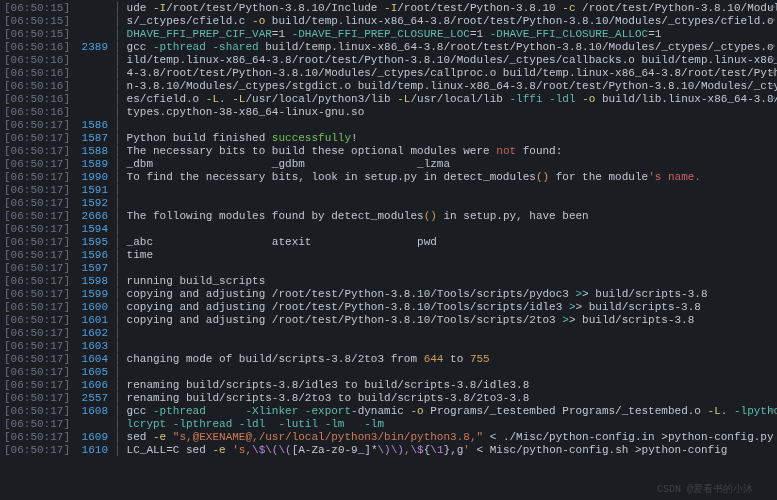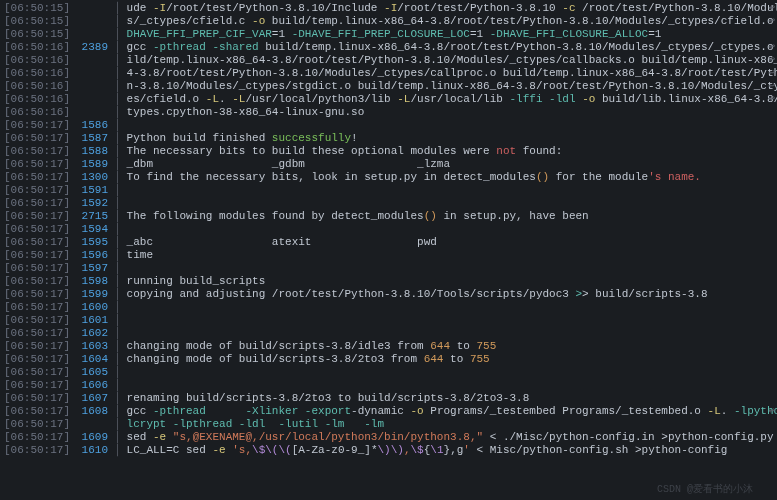--- a/index.html
+++ b/index.html
@@ -153,39 +153,39 @@
       <span class="txt"><span>The necessary bits to build these optional modules were </span><span class="c-red">not</span><span> found:</span></span>
     </div>
     <div class="line">
       <span class="ts">[06:50:17]</span>
       <span class="lineno">1589</span>
       <span class="sep">│</span>
       <span class="txt"><span>_dbm                  _gdbm                 _lzma</span></span>
     </div>
     <div class="line">
       <span class="ts">[06:50:17]</span>
-      <span class="lineno">1300</span>
+      <span class="lineno">1990</span>
       <span class="sep">│</span>
       <span class="txt"><span>To find the necessary bits, look in setup.py in detect_modules</span><span class="c-oran">()</span><span> for the module</span><span class="c-red">'s name.</span></span>
     </div>
     <div class="line">
       <span class="ts">[06:50:17]</span>
       <span class="lineno">1591</span>
       <span class="sep">│</span>
       <span class="txt"><span></span></span>
     </div>
     <div class="line">
       <span class="ts">[06:50:17]</span>
       <span class="lineno">1592</span>
       <span class="sep">│</span>
       <span class="txt"><span></span></span>
     </div>
     <div class="line">
       <span class="ts">[06:50:17]</span>
-      <span class="lineno">2715</span>
+      <span class="lineno">2666</span>
       <span class="sep">│</span>
       <span class="txt"><span>The following modules found by detect_modules</span><span class="c-oran">()</span><span> in setup.py, have been</span></span>
     </div>
     <div class="line">
       <span class="ts">[06:50:17]</span>
       <span class="lineno">1594</span>
       <span class="sep">│</span>
     </div>
     <div class="line">
       <span class="ts">[06:50:17]</span>
@@ -214,56 +214,58 @@
     <div class="line">
       <span class="ts">[06:50:17]</span>
       <span class="lineno">1599</span>
       <span class="sep">│</span>
       <span class="txt"><span>copying and adjusting /root/test/Python-3.8.10/Tools/scripts/pydoc3 </span><span class="c-teal">&gt;</span><span>&gt; build/scripts-3.8</span></span>
     </div>
     <div class="line">
       <span class="ts">[06:50:17]</span>
       <span class="lineno">1600</span>
       <span class="sep">│</span>
+      <span class="txt"><span>copying and adjusting /root/test/Python-3.8.10/Tools/scripts/idle3 </span><span class="c-teal">&gt;</span><span>&gt; build/scripts-3.8</span></span>
     </div>
     <div class="line">
       <span class="ts">[06:50:17]</span>
       <span class="lineno">1601</span>
       <span class="sep">│</span>
+      <span class="txt"><span>copying and adjusting /root/test/Python-3.8.10/Tools/scripts/2to3 </span><span class="c-teal">&gt;</span><span>&gt; build/scripts-3.8</span></span>
     </div>
     <div class="line">
       <span class="ts">[06:50:17]</span>
       <span class="lineno">1602</span>
       <span class="sep">│</span>
     </div>
     <div class="line">
       <span class="ts">[06:50:17]</span>
       <span class="lineno">1603</span>
       <span class="sep">│</span>
-      <span class="txt"><span>changing mode of build/scripts-3.8/idle3 from </span><span class="c-oran">644</span><span> to </span><span class="c-oran">755</span></span>
     </div>
     <div class="line">
       <span class="ts">[06:50:17]</span>
       <span class="lineno">1604</span>
       <span class="sep">│</span>
       <span class="txt"><span>changing mode of build/scripts-3.8/2to3 from </span><span class="c-oran">644</span><span> to </span><span class="c-oran">755</span></span>
     </div>
     <div class="line">
       <span class="ts">[06:50:17]</span>
       <span class="lineno">1605</span>
       <span class="sep">│</span>
     </div>
     <div class="line">
       <span class="ts">[06:50:17]</span>
       <span class="lineno">1606</span>
       <span class="sep">│</span>
-    </div>
-    <div class="line">
-      <span class="ts">[06:50:17]</span>
-      <span class="lineno">1607</span>
+      <span class="txt"><span>renaming build/scripts-3.8/idle3 to build/scripts-3.8/idle3.8</span></span>
+    </div>
+    <div class="line">
+      <span class="ts">[06:50:17]</span>
+      <span class="lineno">2557</span>
       <span class="sep">│</span>
       <span class="txt"><span>renaming build/scripts-3.8/2to3 to build/scripts-3.8/2to3-3.8</span></span>
     </div>
     <div class="line">
       <span class="ts">[06:50:17]</span>
       <span class="lineno">1608</span>
       <span class="sep">│</span>
       <span class="txt"><span>gcc </span><span class="c-teal">-pthread</span><span>      </span><span class="c-teal">-Xlinker -export</span><span>-dynamic </span><span class="c-yel">-o</span><span> Programs/_testembed Programs/_testembed.o </span><span class="c-yel">-L</span><span>. </span><span class="c-teal">-lpython3</span></span>
       <span class="wrap-mark">↩</span>
     </div>

